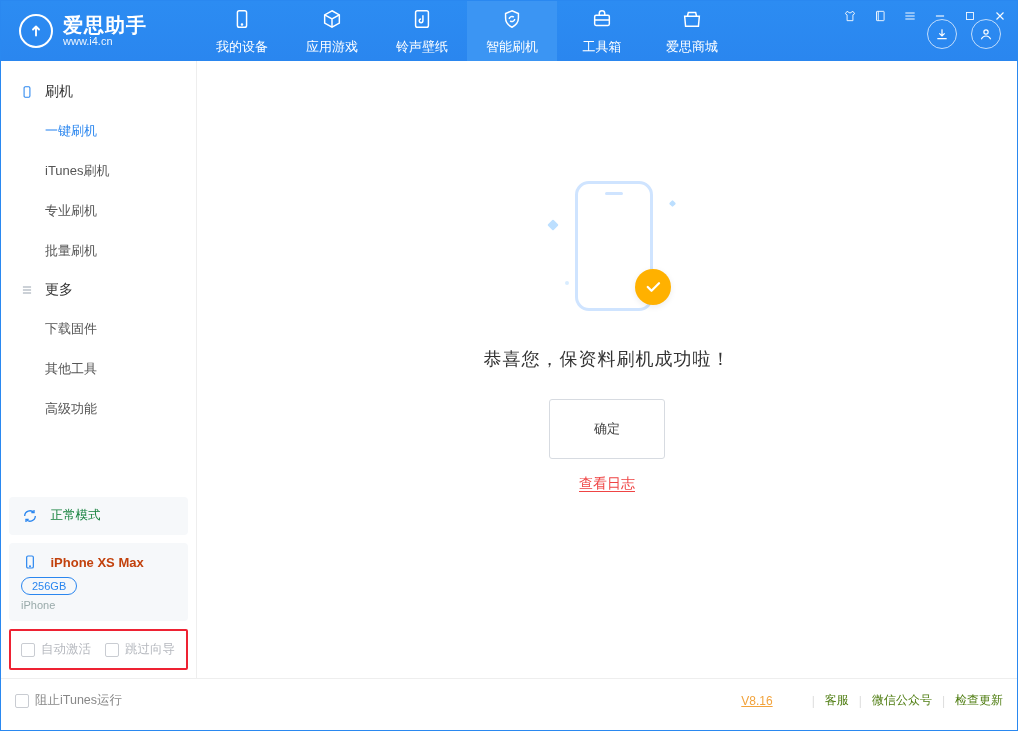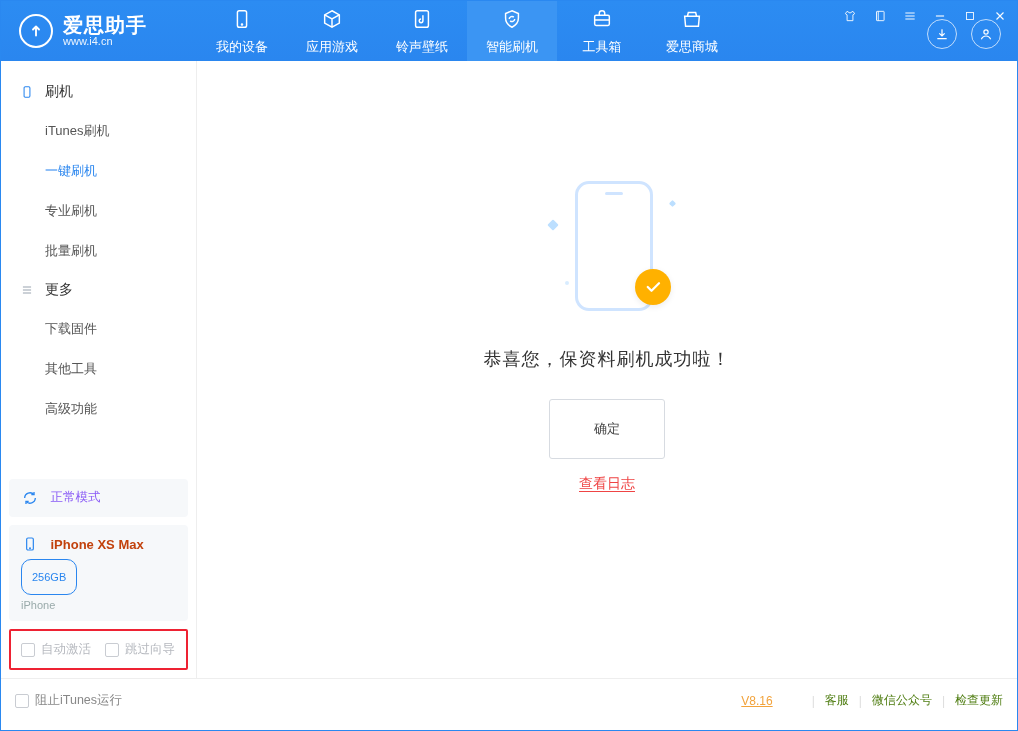--- a/index.html
+++ b/index.html
@@ -28,21 +28,21 @@
 .side-top { flex: 1; overflow:auto; padding-top: 12px; }
 .side-section-head { display:flex; align-items:center; font-size:14px; color:#333; padding: 10px 18px; font-weight:500; }
 .side-section-head .sicon { width:16px; height:16px; margin-right:10px; display:flex; align-items:center; justify-content:center; }
 .side-item { display:block; font-size: 13px; color:#555; padding: 11px 18px 11px 44px; cursor:pointer; }
 .side-item.active { color:#2a86ef; }
 
 .side-bottom { padding: 8px; }
 .card { background:#f6f8fa; border-radius:4px; padding:10px 12px; margin-bottom:8px; font-size:12.5px; color:#445; }
 .card .cicon { width:18px; height:18px; display:inline-flex; align-items:center; justify-content:center; margin-right:8px; vertical-align:middle; }
 .card .ctitle { color:#c2410c; font-weight:600; font-size:13px; vertical-align:middle; }
-.card .capacity-pill { display:inline-block; border:1px solid #2a86ef; color:#2a86ef; font-size:11px; border-radius:10px; padding:11px 10px; margin-top:6px; }
+.card .capacity-pill { display:inline-block; border:1px solid #2a86ef; color:#2a86ef; font-size:11px; border-radius:10px; padding:2px 10px; margin-top:6px; }
 .card .csub { color:#9aa; font-size:11px; margin-top:4px; }
 .redbox { border: 2px solid #e23; border-radius:2px; padding: 10px 10px; display:flex; gap:14px; align-items:center; }
 .chk { display:flex; align-items:center; gap:6px; cursor:pointer; color:#b6b9bf; font-size:12.5px; }
 .chk .box { width:14px; height:14px; border:1px solid #c9ccd2; border-radius:2px; display:inline-block; }
 
 .main { flex:1; display:flex; flex-direction:column; align-items:center; justify-content:flex-start; padding-top: 110px; }
 .phone-illus { position:relative; width: 140px; height: 150px; margin-bottom: 26px; }
 .phone-body { position:absolute; left:38px; top:10px; width:78px; height:130px; border:3px solid #cfe4ff; border-radius:14px; background:#fff; }
 .phone-body:before { content:""; position:absolute; left:50%; top:8px; width:18px; height:3px; background:#cfe4ff; border-radius:2px; transform:translateX(-50%); }
 .check-badge { position:absolute; right:6px; bottom:16px; width:36px; height:36px; background:#ffb100; border-radius:50%; display:flex; align-items:center; justify-content:center; box-shadow:0 2px 6px rgba(0,0,0,.08); }
@@ -187,22 +187,22 @@
   <div class="sidebar">
     <div class="side-top">
       <div class="side-section-head">
         <span class="sicon">
             <svg width="14" height="14" viewBox="0 0 24 24" fill="none" stroke="#2a86ef" stroke-width="1.8">
               <rect x="7" y="3" width="10" height="18" rx="2"></rect>
             </svg>
           </span>
         <span>刷机</span>
       </div>
+      <div class="side-item active">一键刷机</div>
       <div class="side-item">iTunes刷机</div>
-      <div class="side-item active">一键刷机</div>
       <div class="side-item">专业刷机</div>
       <div class="side-item">批量刷机</div>
 
       <div class="side-section-head">
         <span class="sicon">
             <svg width="14" height="14" viewBox="0 0 24 24" fill="none" stroke="#9aa4b0" stroke-width="1.8">
               <path d="M5 7h14M5 12h14M5 17h14"></path>
             </svg>
           </span>
         <span>更多</span>
@@ -213,21 +213,21 @@
     </div>
 
     <div class="side-bottom">
       <div class="card">
         <span class="cicon">
             <svg width="16" height="16" viewBox="0 0 24 24" fill="none" stroke="#2a86ef" stroke-width="2">
               <path d="M4 12a8 8 0 0 1 14-5M20 12a8 8 0 0 1-14 5"></path>
               <path d="M18 3v4h-4M6 21v-4h4"></path>
             </svg>
           </span>
-        <span style="color:#8b5cf6;">正常模式</span>
+        <span style="color:#15803d;">正常模式</span>
       </div>
       <div class="card">
         <span class="cicon">
             <svg width="16" height="16" viewBox="0 0 24 24" fill="none" stroke="#2a86ef" stroke-width="1.8">
               <rect x="7" y="3" width="10" height="18" rx="2"></rect>
               <circle cx="12" cy="18.5" r="0.6" fill="#2a86ef"></circle>
             </svg>
           </span>
         <span class="ctitle">iPhone XS Max</span><br>
         <span class="capacity-pill">256GB</span>

